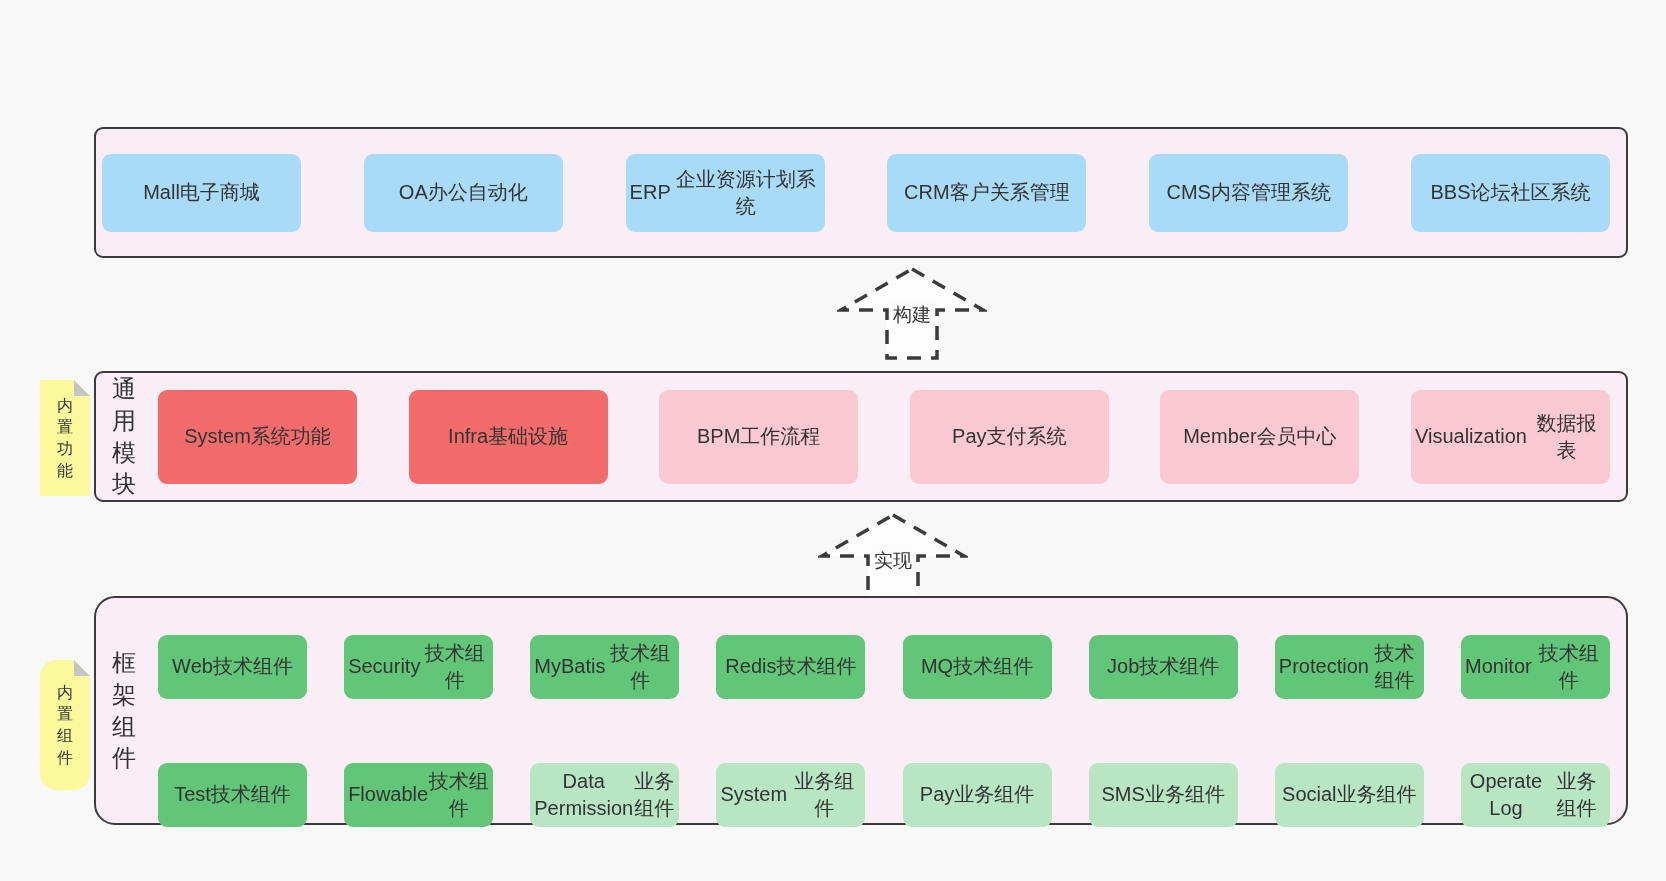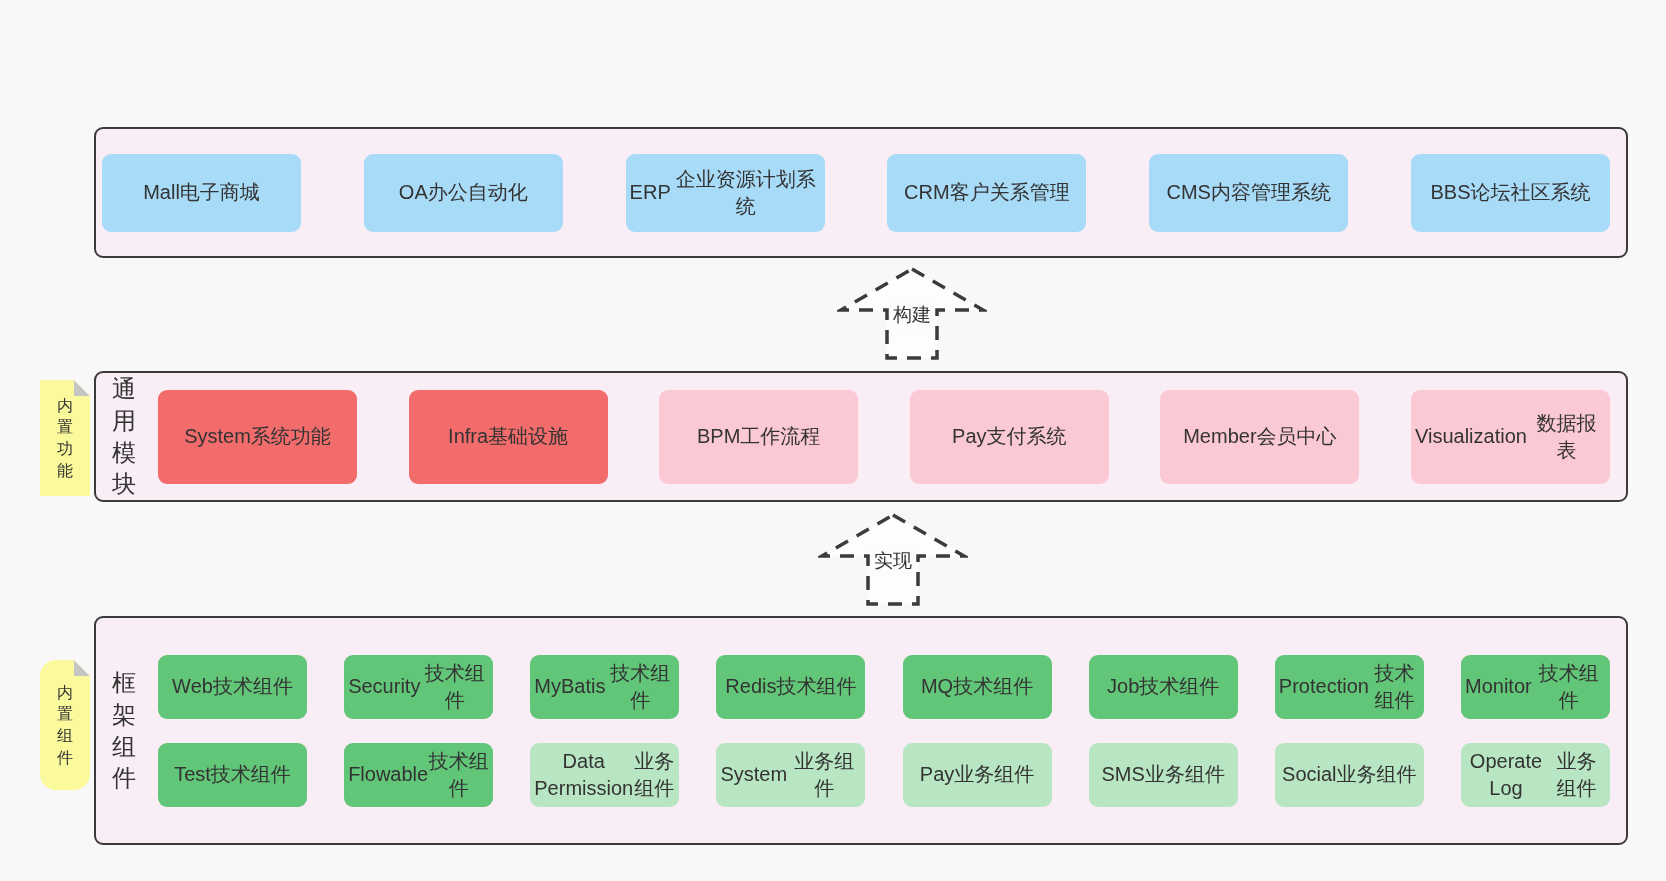--- a/index.html
+++ b/index.html
@@ -21,21 +21,21 @@
     left: 94px;
     width: 1534px;
     background: #f9edf6;
     border: 2px solid #3b3b3b;
     border-radius: 9px;
     box-sizing: border-box;
     display: flex;
   }
   #band-business   { top: 127px; height: 131px; }
   #band-modules    { top: 371px; height: 131px; }
-  #band-components { top: 616px; height: 229px; }
+  #band-components { top: 596px; height: 229px; border-radius: 21px; }
 
   .band-label-col {
     width: 56px;
     display: flex;
     align-items: center;
     justify-content: center;
   }
   .band-label {
     width: 1.15em;
     font-size: 24px;
@@ -66,21 +66,21 @@
     align-items: center;
     justify-content: center;
     text-align: center;
     font-size: 20px;
     line-height: 1.32;
     padding: 18px 4px;
     box-sizing: border-box;
   }
   #band-business .box   { height: 78px; }
   #band-modules .box    { height: 94px; }
-  #band-components .box { height: 64px; }
+  #band-components .box { height: 64px; margin-top: 40px; }
   .blue        { background: #a8dbf7; }
   .red         { background: #f26c6c; }
   .pink        { background: #fbc9d3; }
   .green       { background: #62c678; }
   .green-light { background: #b8e6c2; }
 
   
   .arrow {
     position: absolute;
     width: 150px;

